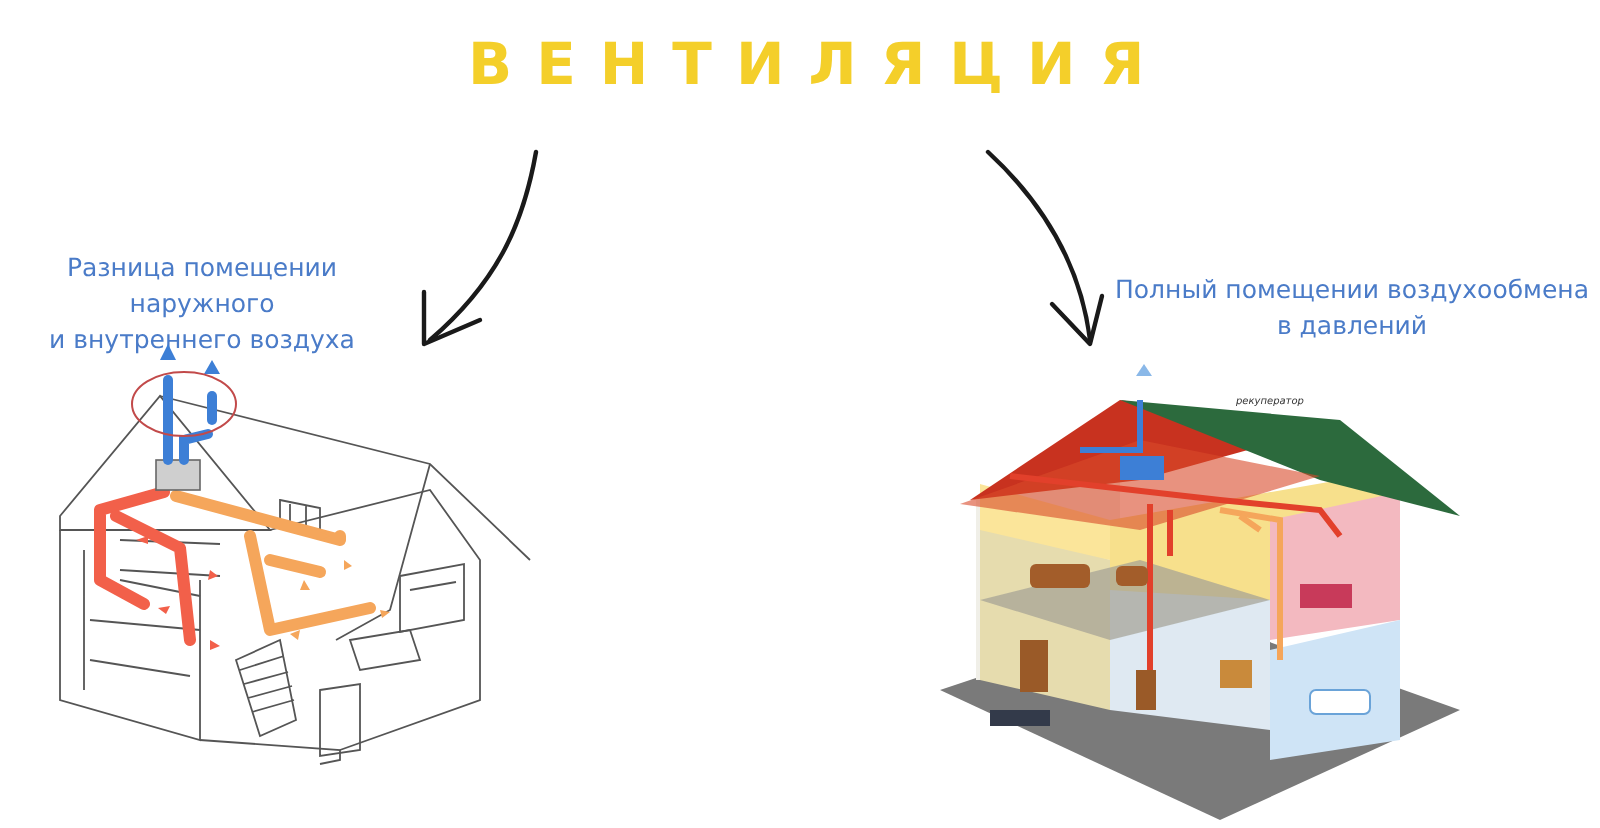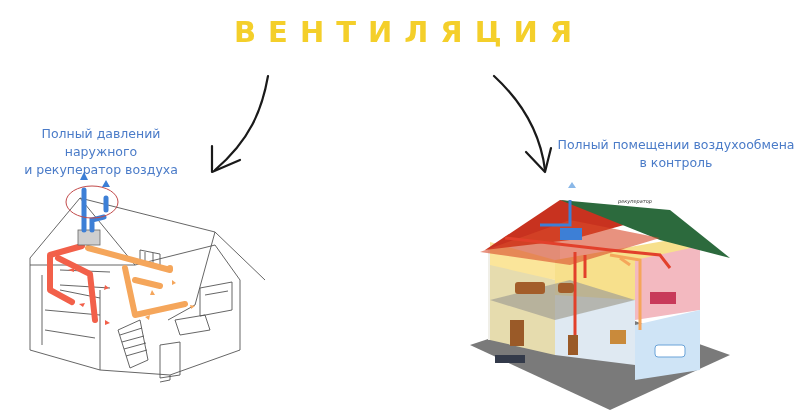--- a/index.html
+++ b/index.html
@@ -10,27 +10,27 @@
   .cap-right{left:556px;top:136px;width:240px;}
   svg{position:absolute;}
   .recup{position:absolute;left:618px;top:198px;font-size:5px;color:#333;font-style:italic;font-family:"DejaVu Sans",sans-serif;}
 </style>
 </head>
 <body>
 
 <div class="title">ВЕНТИЛЯЦИЯ</div>
 
 <div class="caption cap-left">
-  <div>Полный давлений наружного</div>
-  <div>и рекуператор воздуха</div>
+  <div>Разница помещении наружного</div>
+  <div>и внутреннего воздуха</div>
 </div>
 
 <div class="caption cap-right">
   <div>Полный помещении воздухообмена</div>
-  <div>в контроль</div>
+  <div>в давлений</div>
 </div>
 
 <svg width="800" height="414" style="left:0;top:0;">
   <path d="M268 76 C262 110 250 140 215 170" stroke="#1a1a1a" stroke-width="2.2" fill="none" stroke-linecap="round"></path>
   <path d="M212 146 L212 172 L240 160" stroke="#1a1a1a" stroke-width="2.2" fill="none" stroke-linecap="round" stroke-linejoin="round"></path>
 </svg>
 <svg width="800" height="414" style="left:0;top:0;">
   <path d="M494 76 C520 100 540 130 545 170" stroke="#1a1a1a" stroke-width="2.2" fill="none" stroke-linecap="round"></path>
   <path d="M526 152 L545 172 L551 148" stroke="#1a1a1a" stroke-width="2.2" fill="none" stroke-linecap="round" stroke-linejoin="round"></path>
 </svg>

